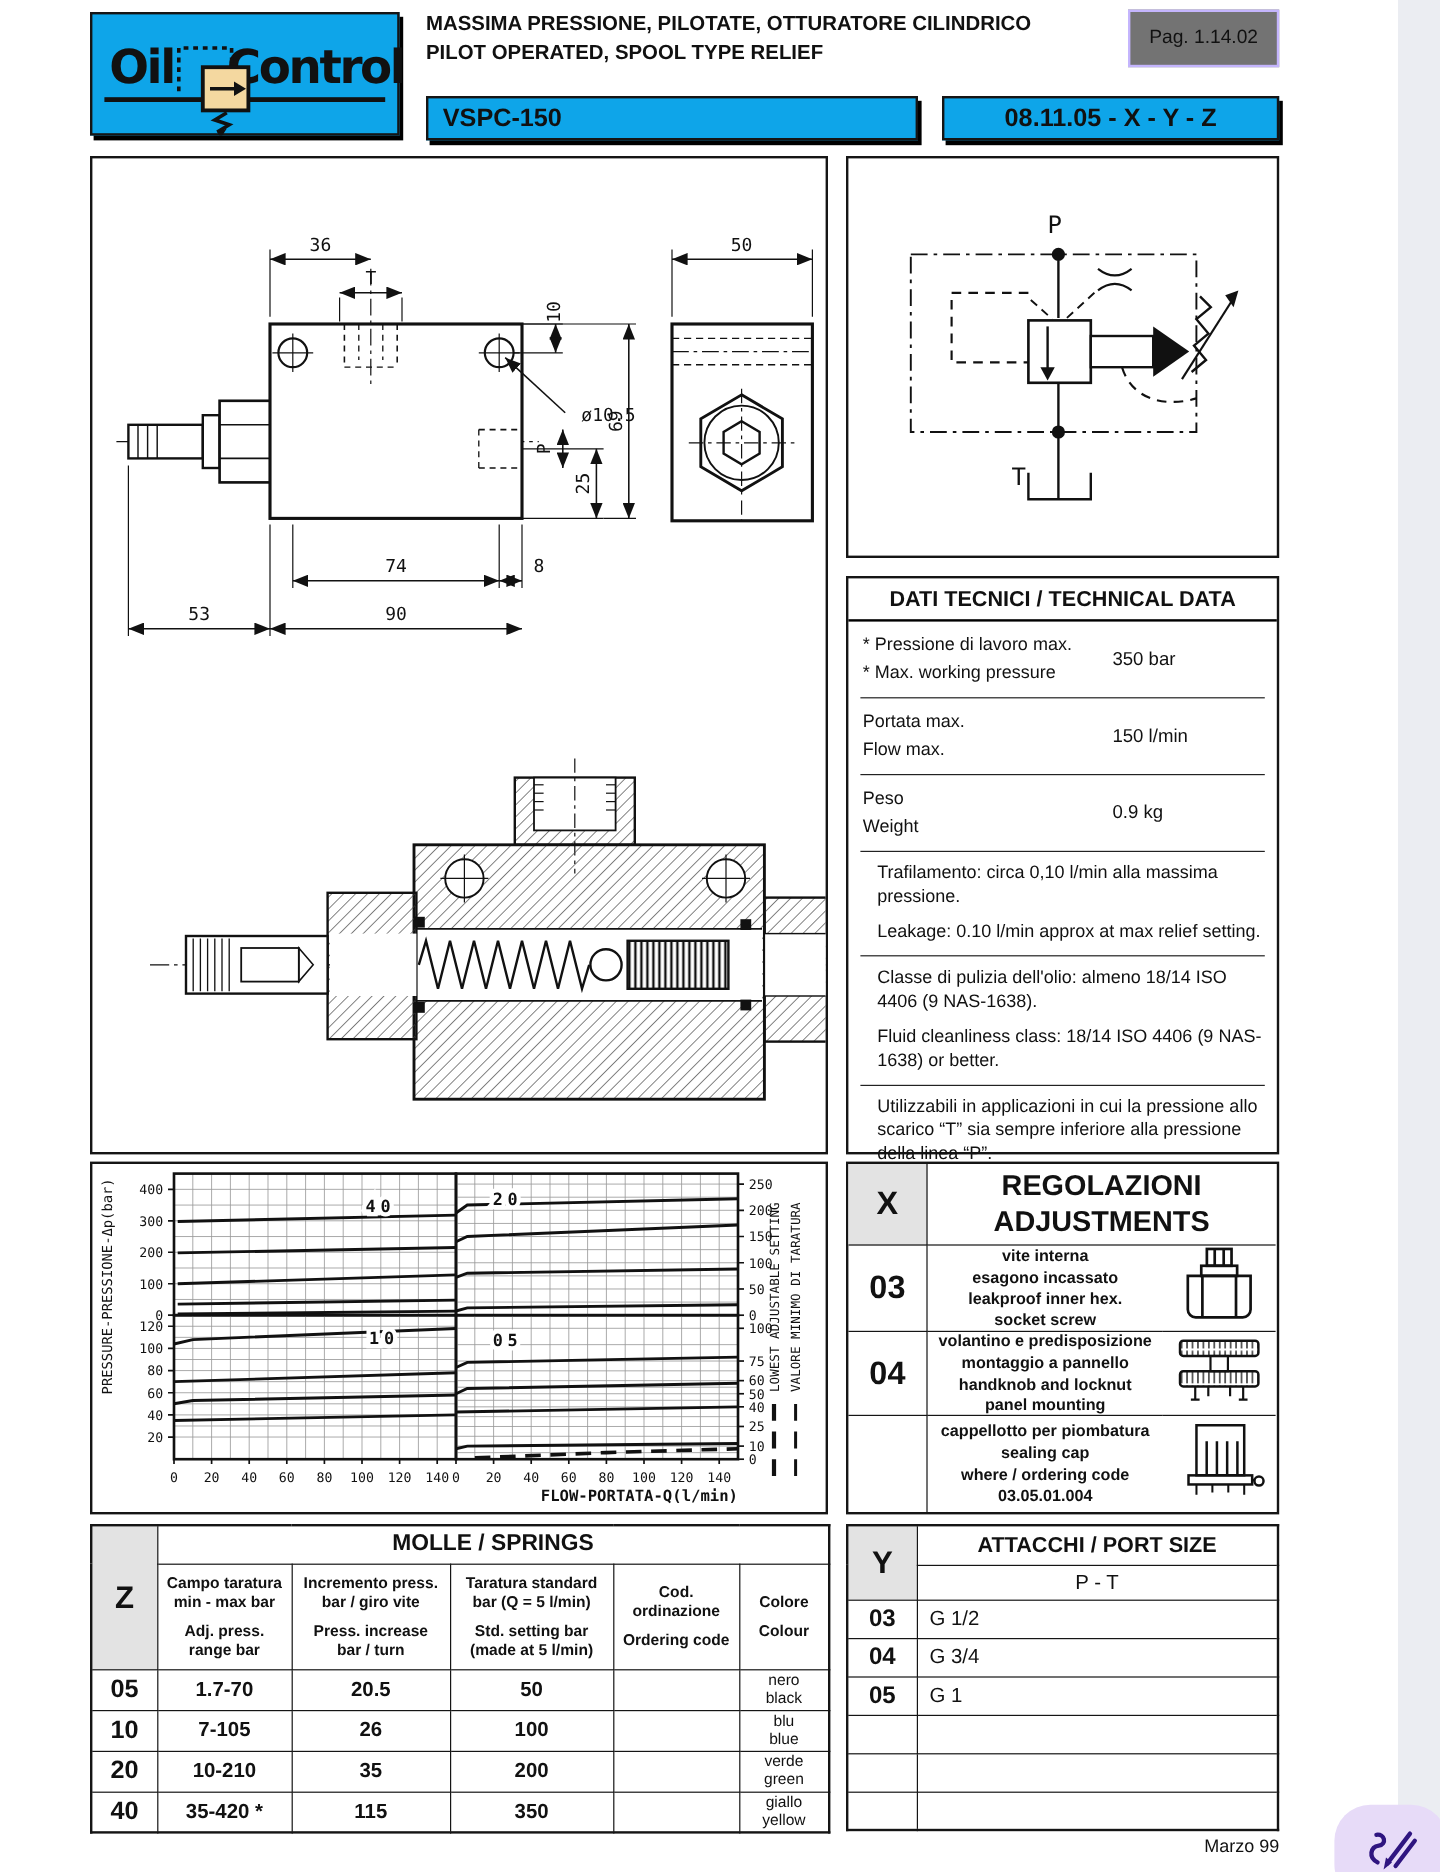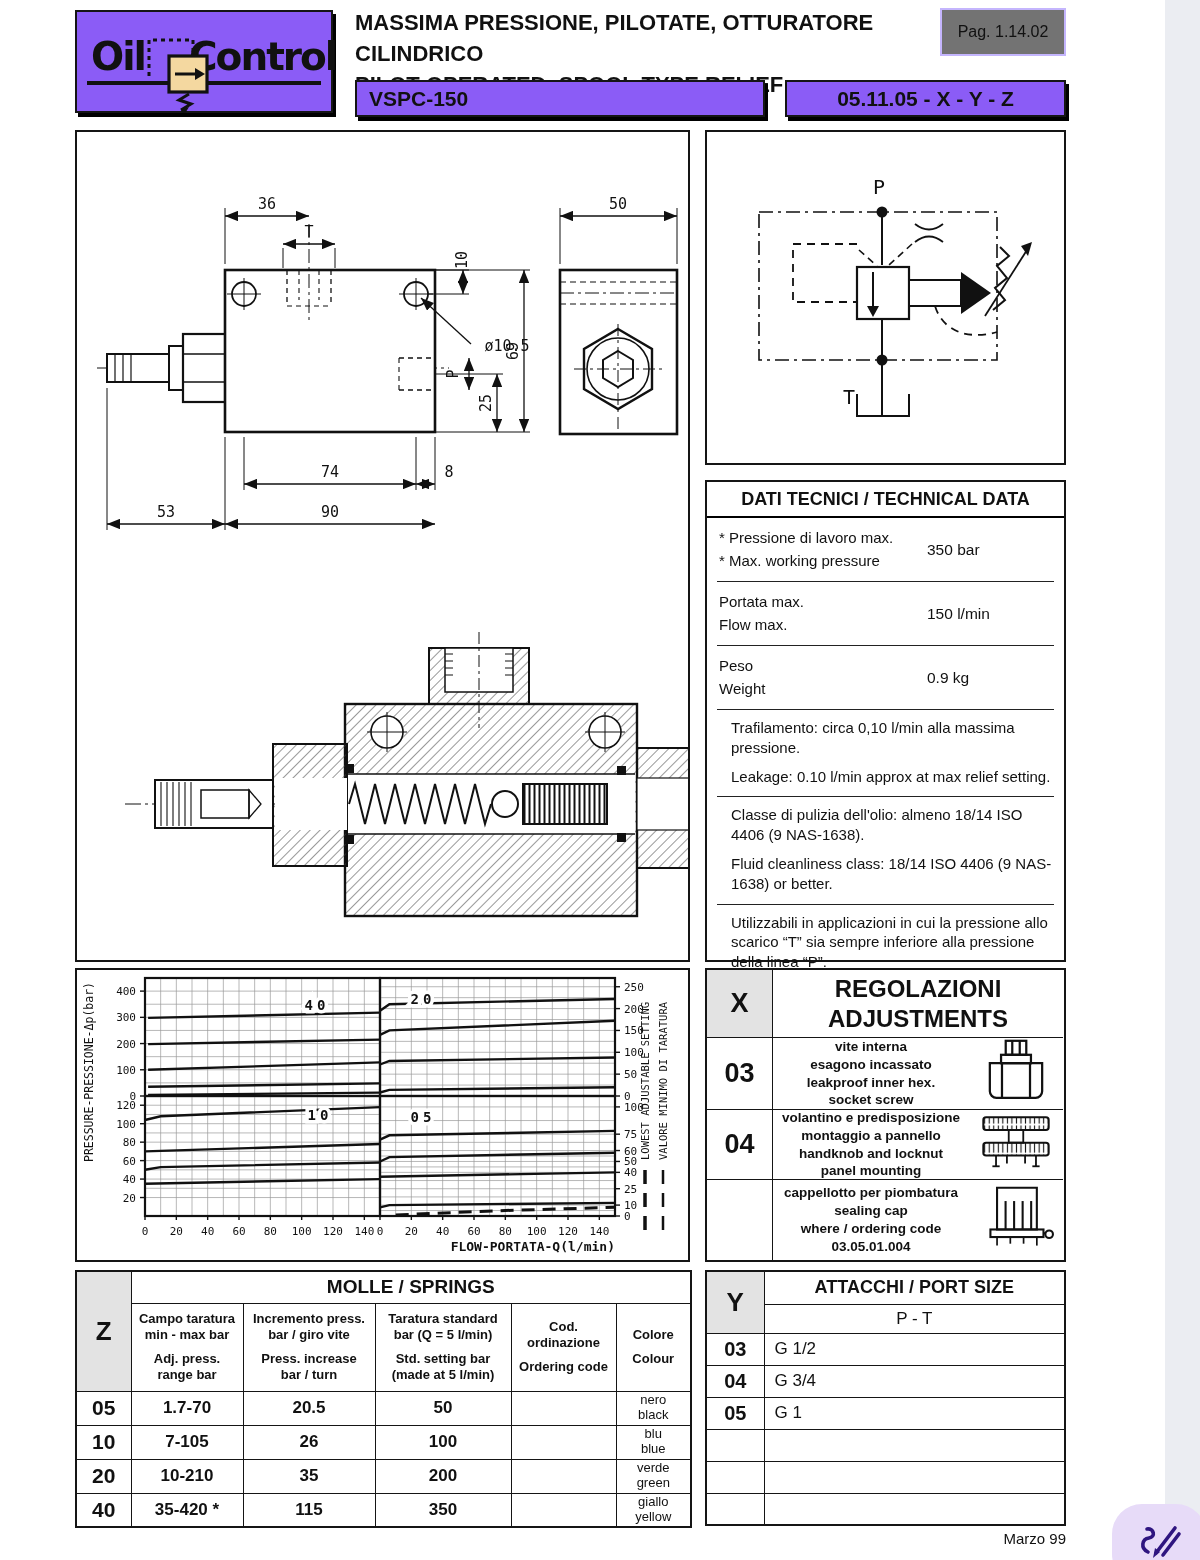--- a/index.html
+++ b/index.html
@@ -1,32 +1,32 @@
 <!DOCTYPE html>
 <html><head>
 <meta charset="utf-8">
 <style>
   html,body{margin:0;padding:0;}
   body{width:1200px;height:1560px;position:relative;background:#ffffff;
        font-family:"Liberation Sans",sans-serif;color:#111;overflow:hidden;}
   #side-strip{position:absolute;right:0;top:0;width:35px;height:1560px;background:#ebedf2;}
   .abs{position:absolute;}
   .box{position:absolute;border:2px solid #151515;background:#fff;box-sizing:border-box;}
-  .tan{background:#8b5cf6;border:2px solid #151515;box-shadow:3px 4px 0 #000;box-sizing:border-box;}
+  .tan{background:#0ea5e9;border:2px solid #151515;box-shadow:3px 4px 0 #000;box-sizing:border-box;}
   
   #logo-box{left:75px;top:10px;width:258px;height:103px;}
   #logo-inner{position:relative;width:100%;height:100%;}
   .logo-word{position:absolute;top:22px;font-family:"DejaVu Sans",sans-serif;font-weight:bold;
              font-size:39px;letter-spacing:-2px;color:#111;}
   #logo-word1{left:14px;}
   #logo-word2{left:112px;}
   #logo-underline{position:absolute;left:10px;right:10px;top:69px;height:4px;background:#111;}
   #logo-symbol{position:absolute;left:62px;top:6px;}
   #title-block{left:355px;top:8px;width:570px;}
-  .title-line{font-size:22px;font-weight:bold;line-height:1.4;}
+  .title-line{font-size:17px;font-weight:bold;line-height:1.4;}
   #pag-box{left:940px;top:8px;width:126px;height:48px;border:2px solid #c4b5fd;
            display:flex;align-items:center;justify-content:center;font-size:16px;background:#737373;box-sizing:border-box;}
   #model-box{left:355px;top:80px;width:410px;height:37px;display:flex;align-items:center;
              padding-left:12px;font-size:21px;font-weight:bold;}
   #code-box{left:785px;top:80px;width:281px;height:37px;display:flex;align-items:center;
             justify-content:center;font-size:21px;font-weight:bold;}
   
   #drawing-box{left:75px;top:130px;width:615px;height:832px;}
   #schematic-box{left:705px;top:130px;width:361px;height:335px;}
   #techdata-box{left:705px;top:480px;width:361px;height:482px;padding:0 10px;}
@@ -110,21 +110,21 @@
   <div class="title-line">MASSIMA PRESSIONE, PILOTATE, OTTURATORE CILINDRICO</div>
   <div class="title-line">PILOT OPERATED, SPOOL TYPE RELIEF</div>
 </div>
 <div class="abs" id="pag-box">
   <span>Pag. 1.14.02</span>
 </div>
 <div class="tan abs" id="model-box">
   <span>VSPC-150</span>
 </div>
 <div class="tan abs" id="code-box">
-  <span>05.11.05 - X - Y - Z</span>
+  <span>08.11.05 - X - Y - Z</span>
 </div>
 
 <div class="box" id="drawing-box">
 <svg width="611" height="828" viewBox="0 0 611 828">
   <defs>
     <marker id="ar" orient="auto-start-reverse" markerWidth="11" markerHeight="8" refX="10" refY="4">
       <path d="M0,0 L10,4 L0,8 z" fill="#111"></path>
     </marker>
     <pattern id="hatch" width="7" height="7" patternUnits="userSpaceOnUse" patternTransform="rotate(45)">
       <line x1="0" y1="0" x2="0" y2="7" stroke="#444" stroke-width="1.1"></line>

